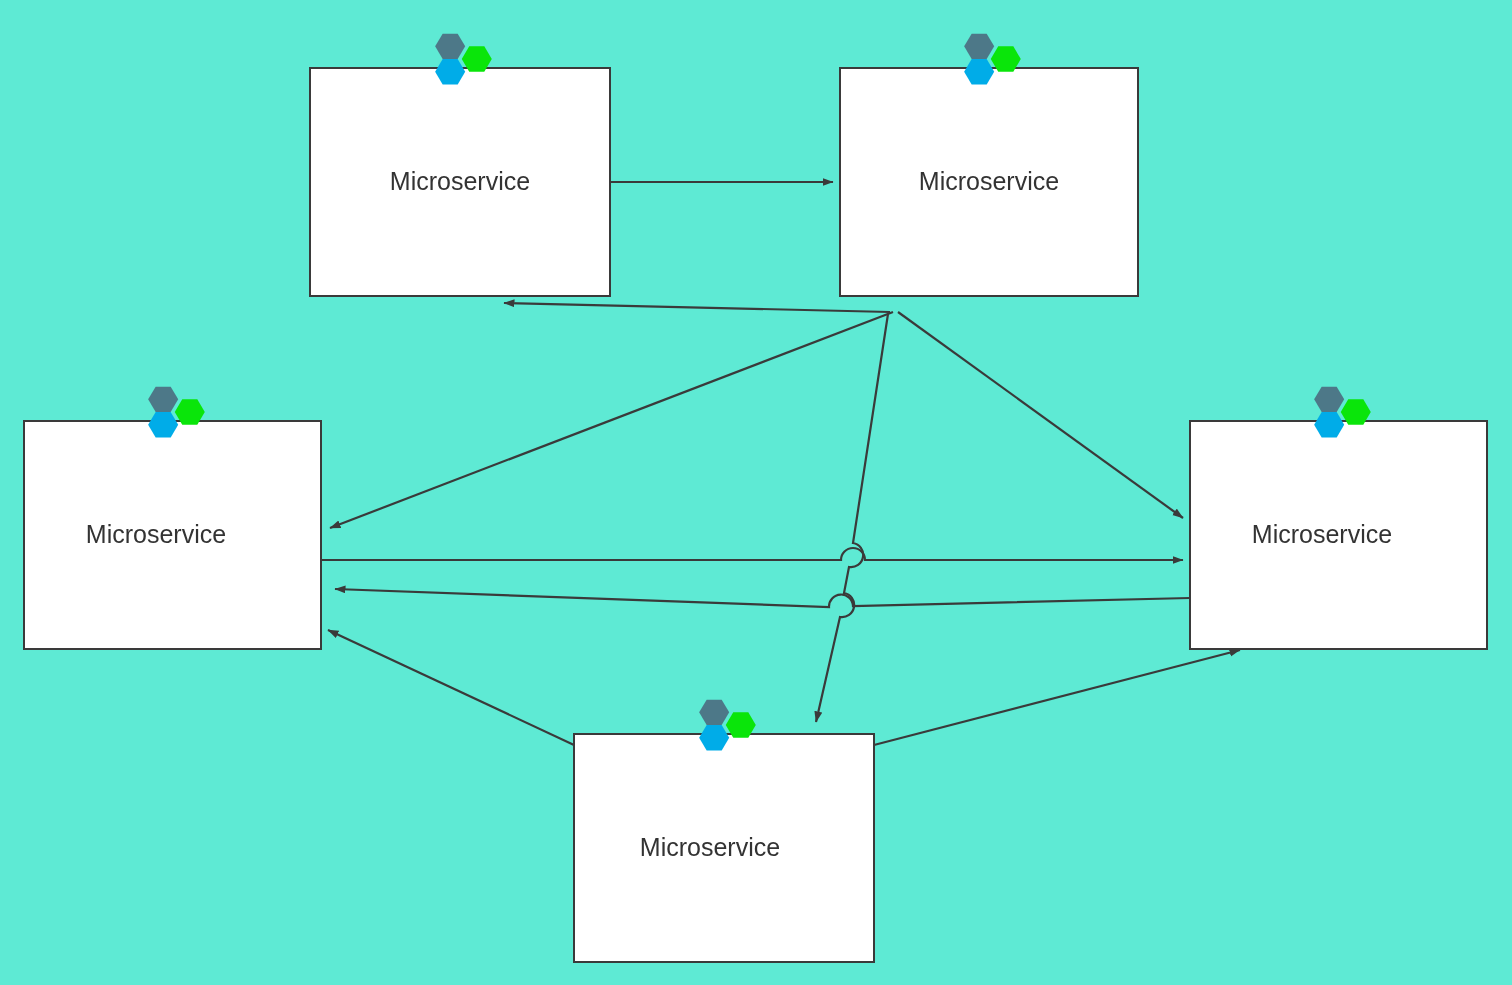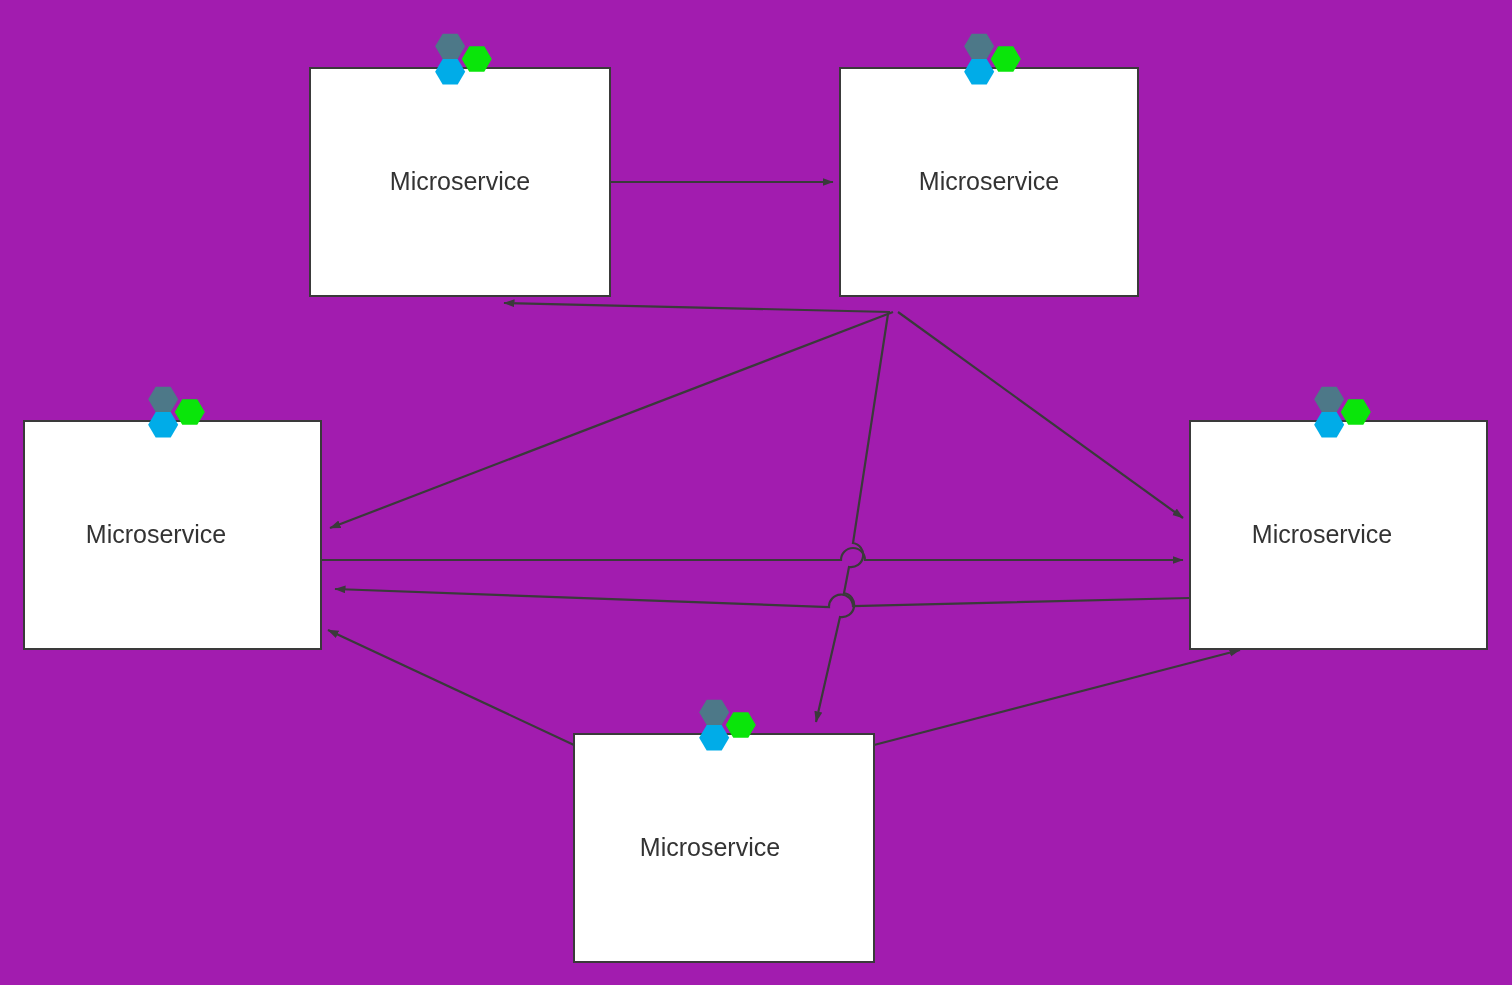--- a/index.html
+++ b/index.html
@@ -8,21 +8,21 @@
     padding: 0;
     background: #ffffff;
   }
   body {
     font-family: "Liberation Sans", sans-serif;
   }
   #canvas {
     position: relative;
     width: 1512px;
     height: 985px;
-    background: #a21caf;
+    background: #5eead4;
     overflow: hidden;
   }
   #diagram-svg {
     position: absolute;
     top: 0;
     left: 0;
     width: 1512px;
     height: 985px;
   }
   .node-box {

